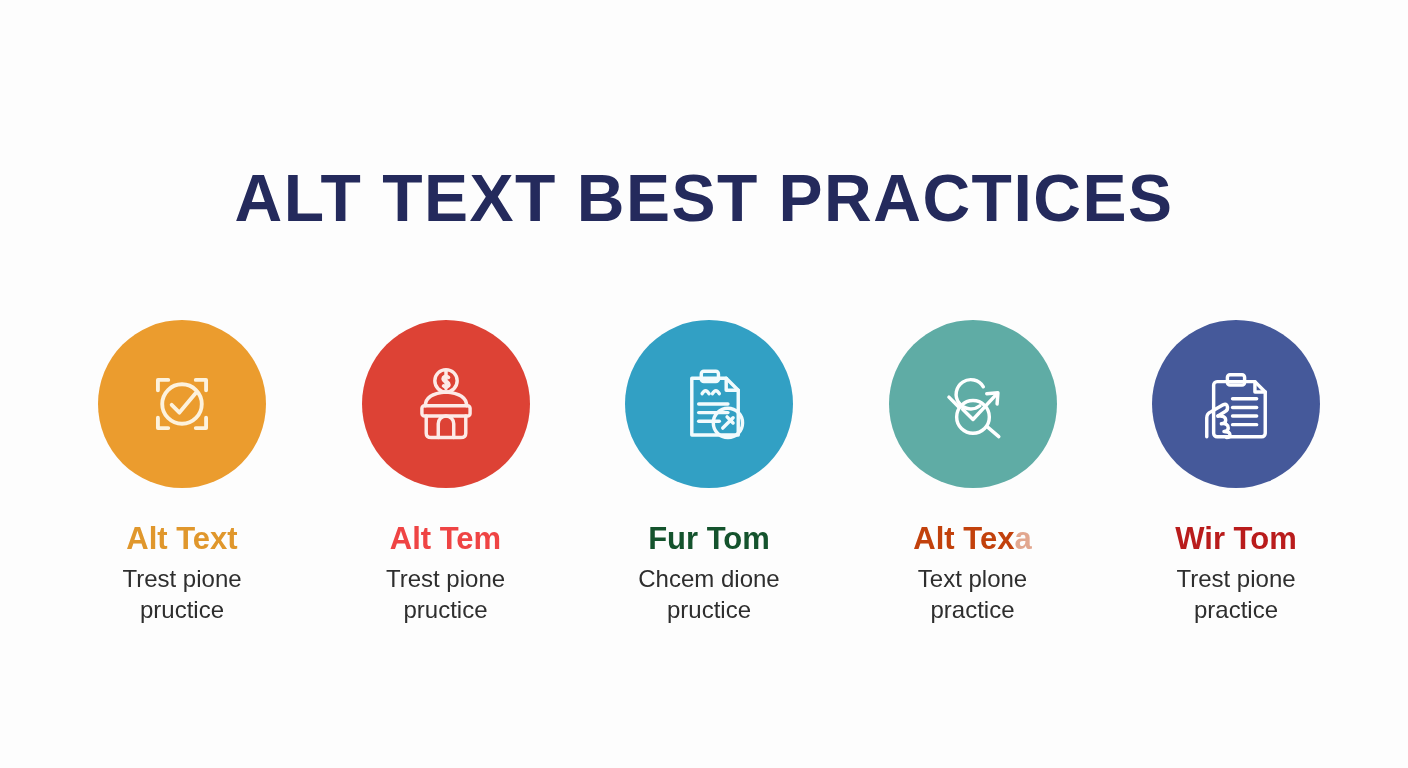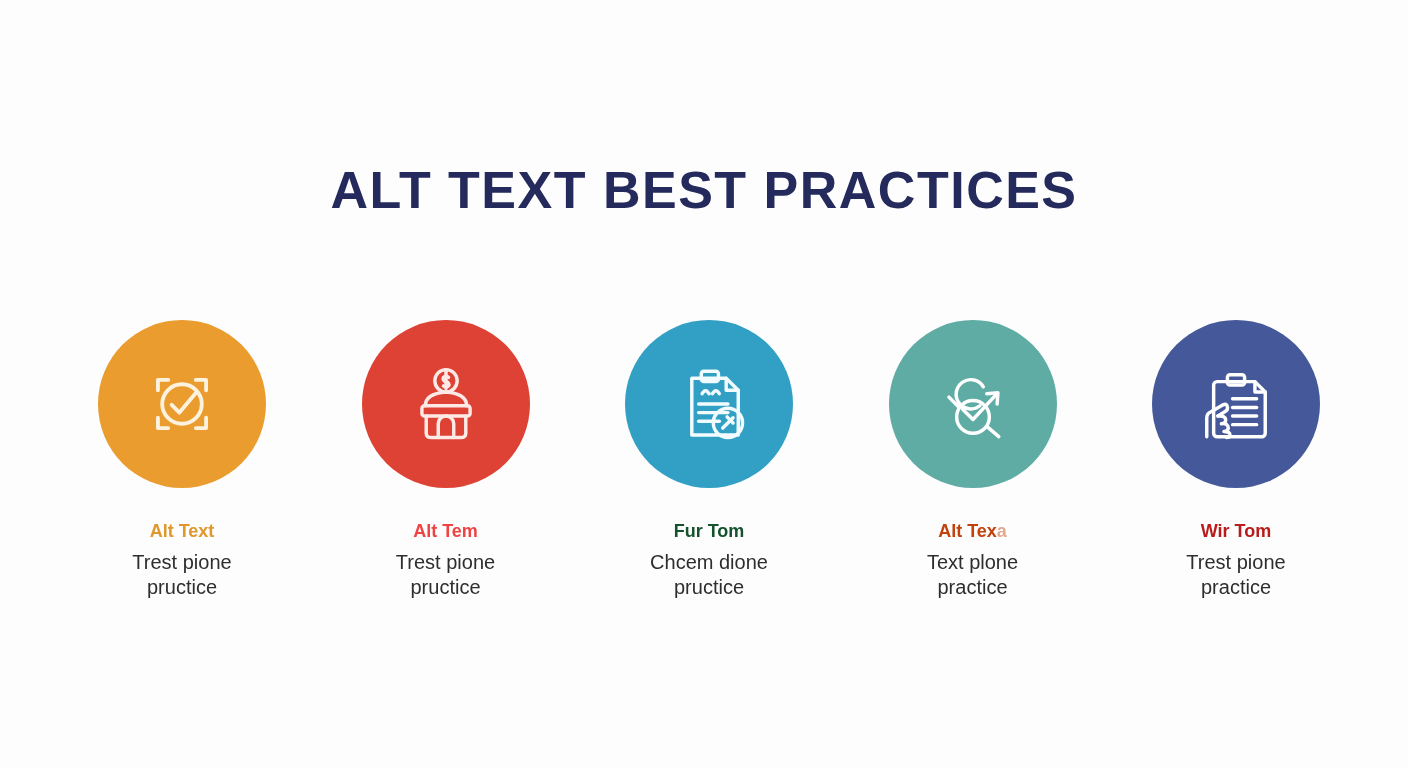--- a/index.html
+++ b/index.html
@@ -18,21 +18,21 @@
     width: 1408px;
     height: 768px;
     background: #fdfdfd;
   }
   .title {
     position: absolute;
     top: 160px;
     left: 0;
     width: 1408px;
     text-align: center;
-    font-size: 52px;
+    font-size: 66px;
     font-weight: 700;
     letter-spacing: 1.5px;
     color: #242a5c;
     font-family: "Liberation Sans", sans-serif;
     white-space: nowrap;
   }
   .items {
     position: absolute;
     top: 320px;
     left: 98px;
@@ -57,29 +57,29 @@
     justify-content: center;
     box-sizing: border-box;
   }
   .circle svg {
     width: 86px;
     height: 86px;
     display: block;
   }
   .item-label {
     margin-top: 34px;
-    font-size: 18px;
+    font-size: 31px;
     font-weight: 700;
     line-height: 1.1;
     text-align: center;
     white-space: nowrap;
   }
   .item-desc {
     margin-top: 8px;
-    font-size: 20px;
+    font-size: 24px;
     line-height: 1.28;
     color: #2e2e2e;
     text-align: center;
     font-weight: 400;
   }
   .item-desc span {
     display: block;
   }
   .faded-tail {
     opacity: 0.45;

